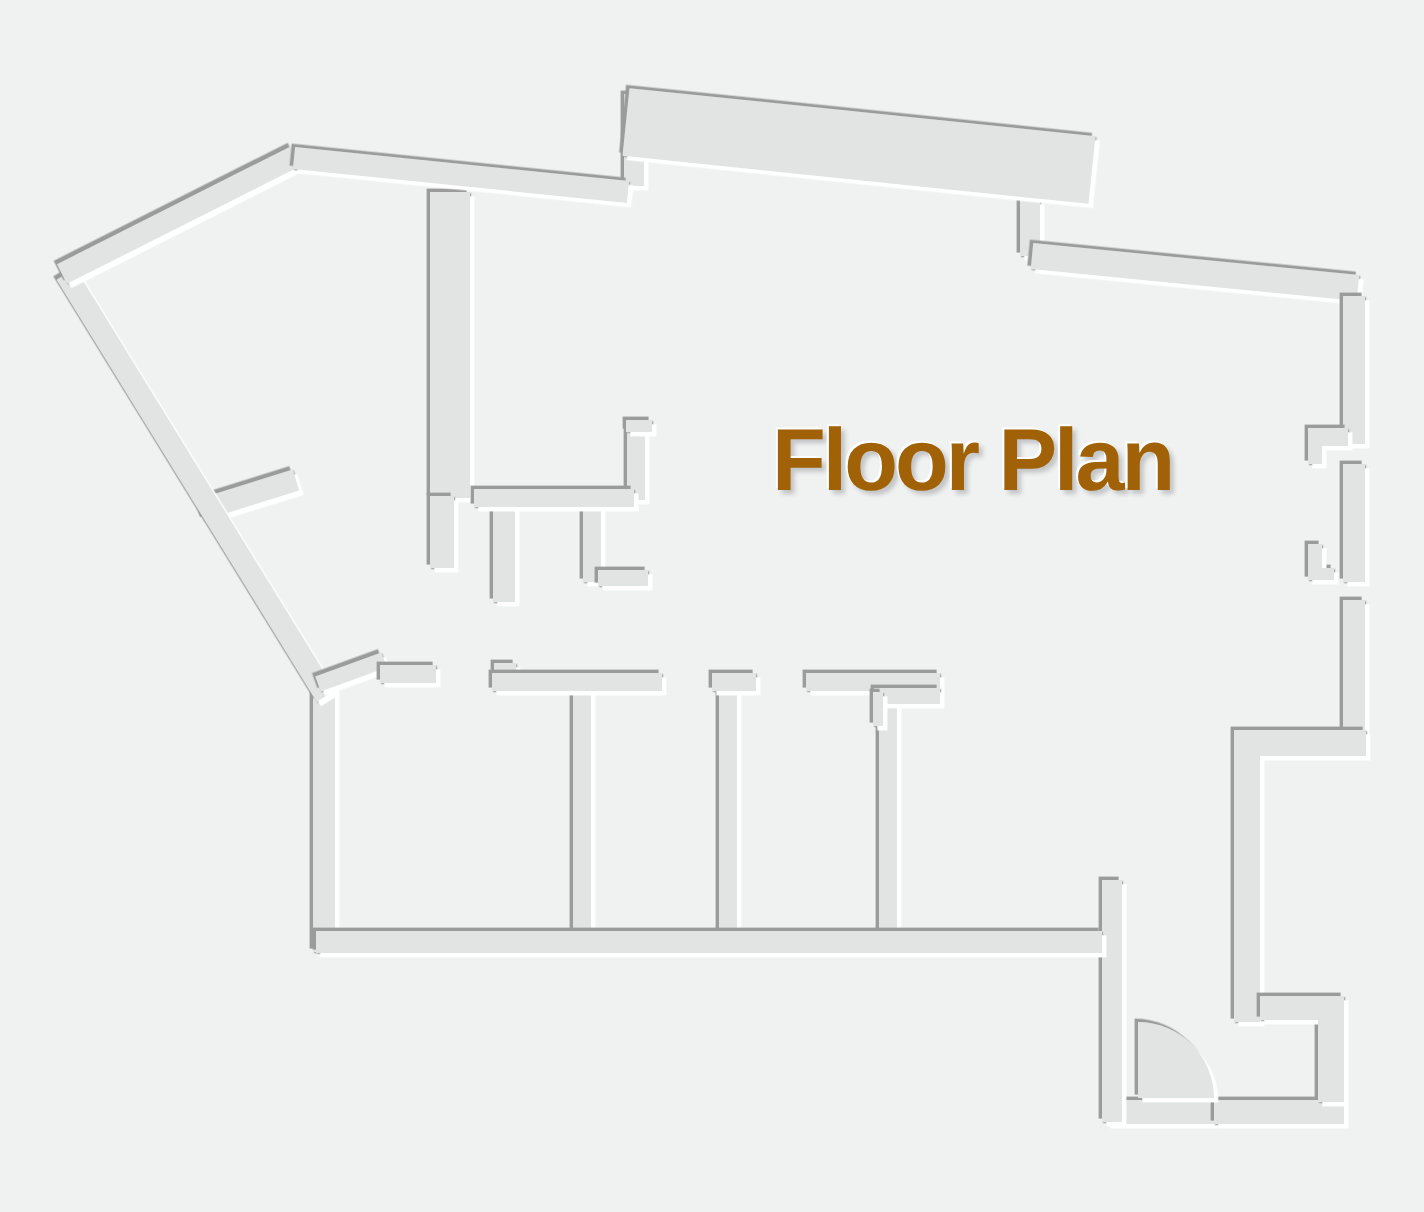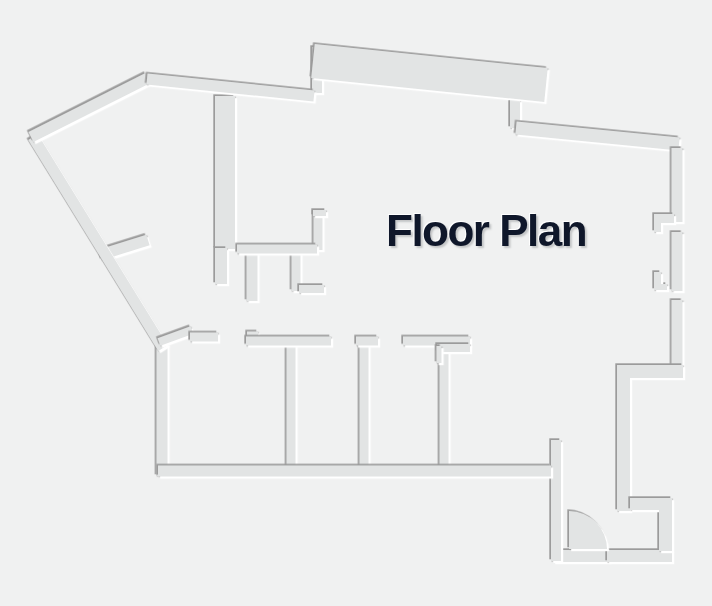--- a/index.html
+++ b/index.html
@@ -83,14 +83,14 @@
         <line x1="677" y1="148" x2="677" y2="222" stroke="#e2e4e4" stroke-width="11" stroke-linecap="butt" filter="url(#emb)"></line>
         <line x1="677" y1="232" x2="677" y2="291" stroke="#e2e4e4" stroke-width="11" stroke-linecap="butt" filter="url(#emb)"></line>
         <line x1="677" y1="300" x2="677" y2="371" stroke="#e2e4e4" stroke-width="11" stroke-linecap="butt" filter="url(#emb)"></line>
         <path d="M617,365 H683 V378 H630 V511 H617 Z" fill="#e2e4e4" filter="url(#emb)"></path>
         <path d="M630,498 H672 V551 H659 V510 H630 Z" fill="#e2e4e4" filter="url(#emb)"></path>
         <path d="M654,214 H674 V223 H661 V232 H654 Z" fill="#e2e4e4" filter="url(#emb)"></path>
         <path d="M654,272 H661 V284 H667 V290 H654 Z" fill="#e2e4e4" filter="url(#emb)"></path>
         <path d="M569,549 L569,511 A38,38 0 0 1 607,549 Z" fill="#e2e4e4" filter="url(#emb)"></path>
       </g>
   </svg>
-  <div class="plan-title" style="color: #0f172a; text-shadow: rgb(255, 255, 255) -1px -1px 0px, rgb(195, 197, 198) 2px 2px 2px;">Floor Plan</div>
+  <div class="plan-title" style="color: #a16207; text-shadow: rgb(255, 255, 255) -1px -1px 0px, rgb(195, 197, 198) 2px 2px 2px;">Floor Plan</div>
 </div>
 
 </body></html>

